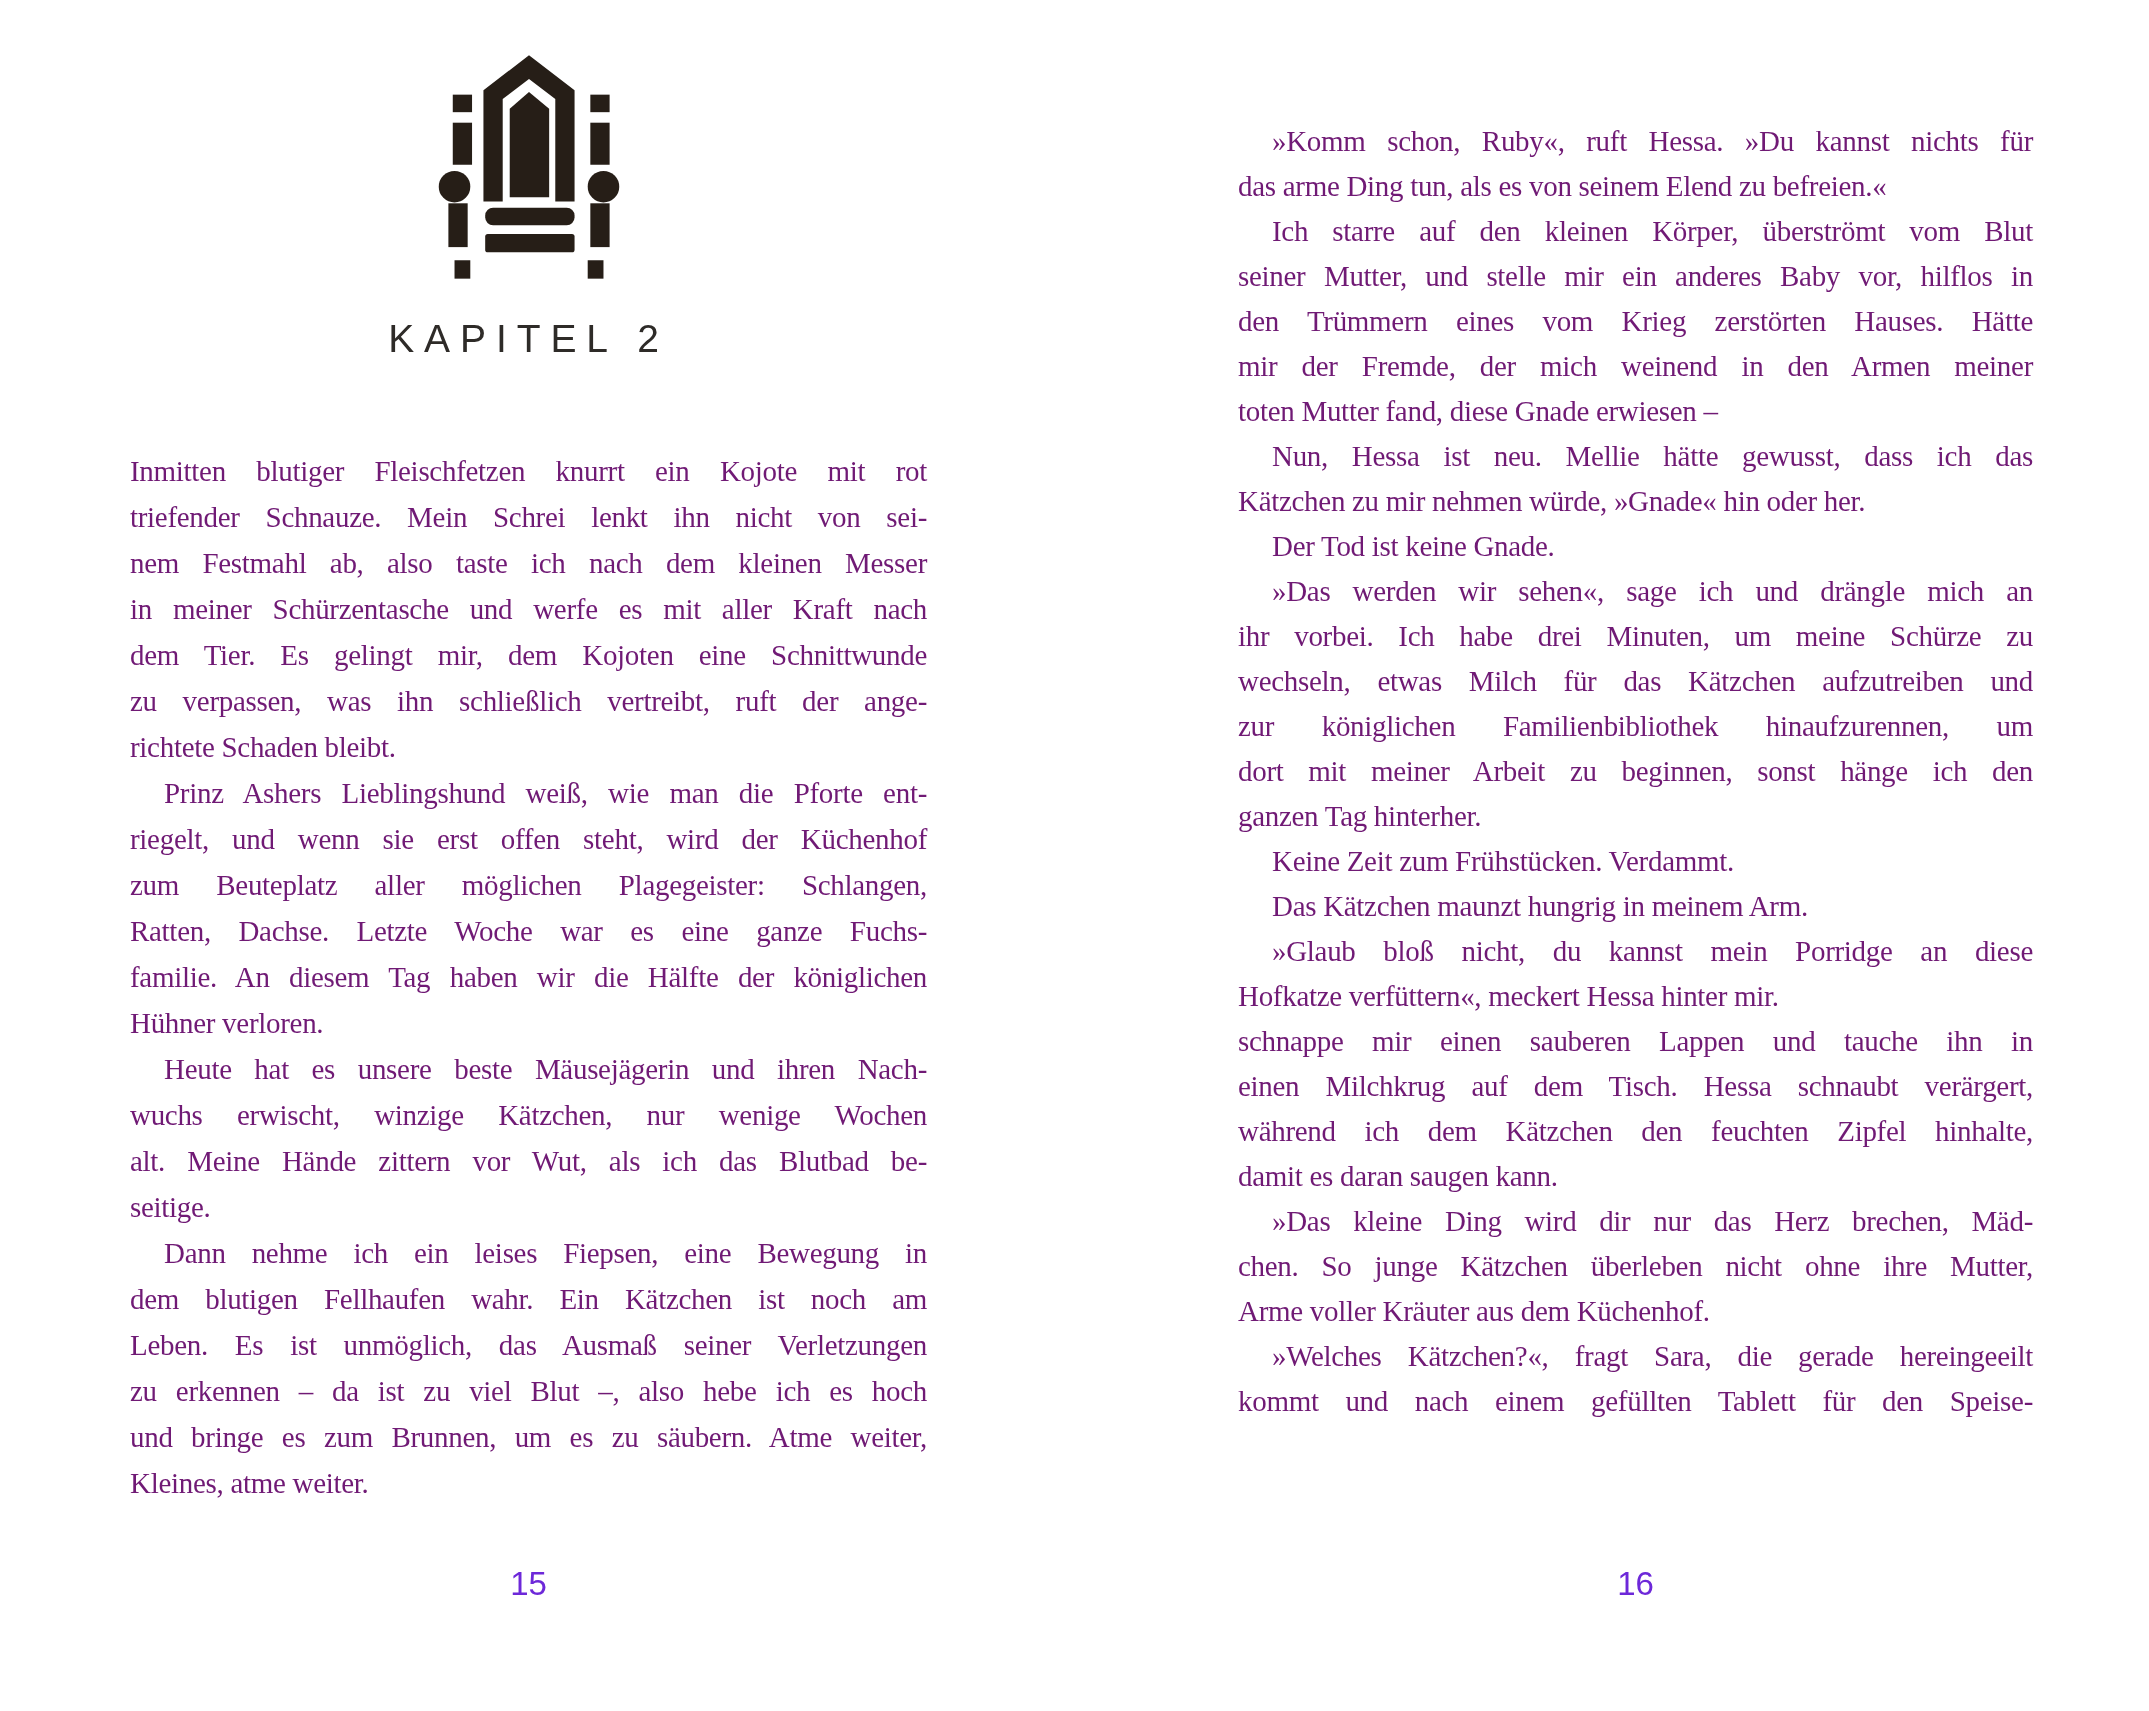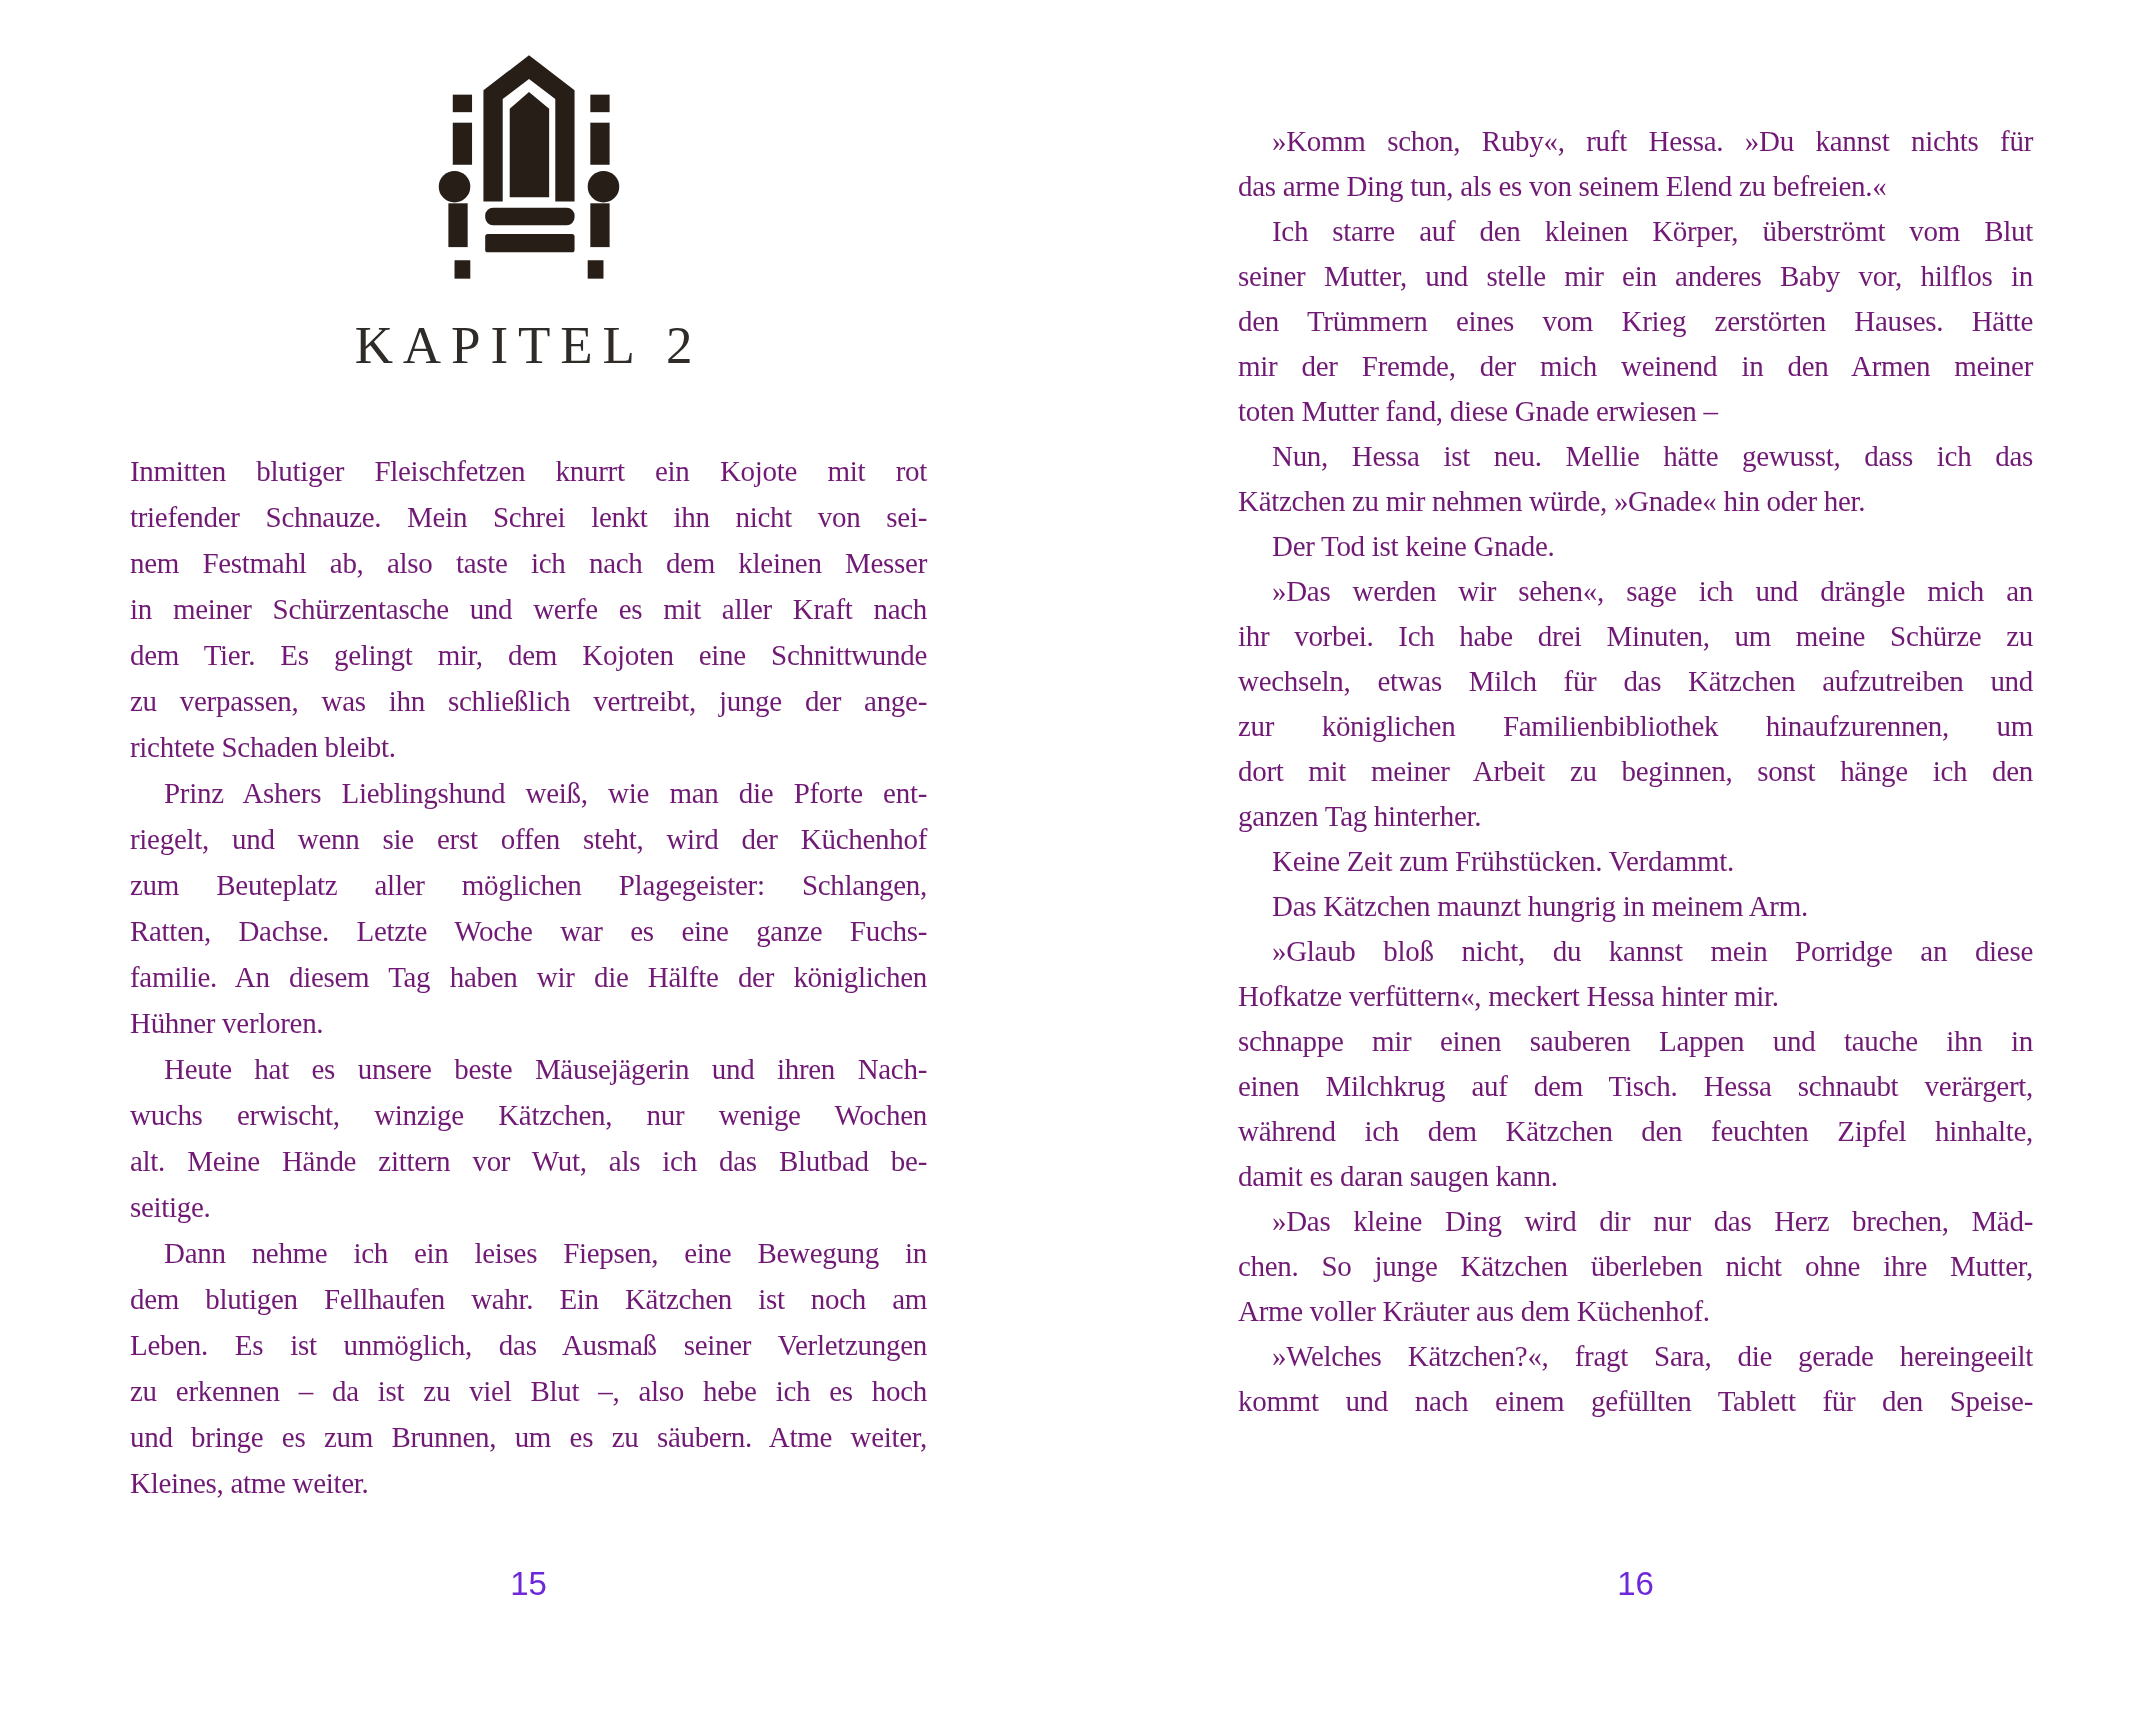--- a/index.html
+++ b/index.html
@@ -14,23 +14,23 @@
   .page-left{left:130px;width:797px;}
   .page-right{left:1238px;width:795px;}
 
   .chapter-head{
     position:absolute;left:0;top:52px;width:100%;
     text-align:center;
   }
   .throne-icon{display:block;margin:0 auto;width:184px;height:229px;}
   .chapter-title{
     margin:38px 0 0 0;
-    font-family:Liberation Serif, serif;
+    font-family:Liberation Sans, sans-serif;
     font-weight:200;
-    font-size:53px;
+    font-size:39px;
     letter-spacing:9.9px;
     color:#2e2b28;
     line-height:1;
   }
 
   .body-text{
     position:absolute;left:0;width:100%;
     font-size:29px;
     letter-spacing:-0.3px;
     color:#701a75;
@@ -90,21 +90,21 @@
       </svg>
       <h1 class="chapter-title">KAPITEL 2</h1>
     </div>
     <div class="body-text body-left" id="body-left">
         <div class="para">
           <div class="line"><span>Inmitten blutiger Fleischfetzen knurrt ein Kojote mit rot</span></div>
           <div class="line"><span>triefender Schnauze. Mein Schrei lenkt ihn nicht von sei-</span></div>
           <div class="line"><span>nem Festmahl ab, also taste ich nach dem kleinen Messer</span></div>
           <div class="line"><span>in meiner Schürzentasche und werfe es mit aller Kraft nach</span></div>
           <div class="line"><span>dem Tier. Es gelingt mir, dem Kojoten eine Schnittwunde</span></div>
-          <div class="line"><span>zu verpassen, was ihn schließlich vertreibt, junge der ange-</span></div>
+          <div class="line"><span>zu verpassen, was ihn schließlich vertreibt, ruft der ange-</span></div>
           <div class="line end"><span>richtete Schaden bleibt.</span></div>
         </div>
         <div class="para">
           <div class="line indent"><span>Prinz Ashers Lieblingshund weiß, wie man die Pforte ent-</span></div>
           <div class="line"><span>riegelt, und wenn sie erst offen steht, wird der Küchenhof</span></div>
           <div class="line"><span>zum Beuteplatz aller möglichen Plagegeister: Schlangen,</span></div>
           <div class="line"><span>Ratten, Dachse. Letzte Woche war es eine ganze Fuchs-</span></div>
           <div class="line"><span>familie. An diesem Tag haben wir die Hälfte der königlichen</span></div>
           <div class="line end"><span>Hühner verloren.</span></div>
         </div>

